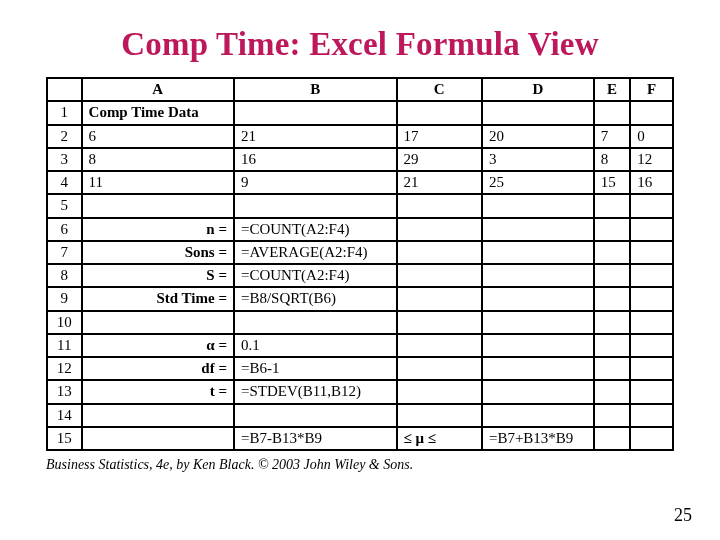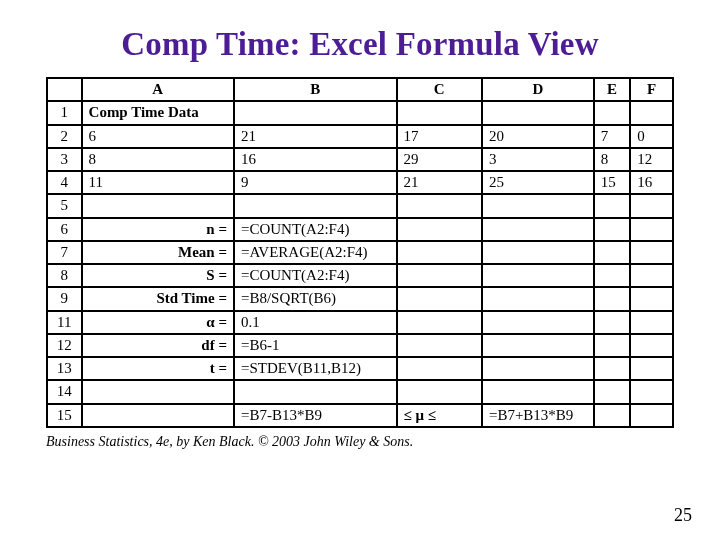--- a/index.html
+++ b/index.html
@@ -12,21 +12,21 @@
     color: #000;
   }
   .slide {
     position: relative;
     width: 720px;
     height: 540px;
     box-sizing: border-box;
     padding: 20px 46px 0 46px;
   }
   .title {
-    color: #4c1d95;
+    color: #be185d;
     font-weight: bold;
     font-size: 33px;
     text-align: center;
     margin: 6px 0 14px 0;
     letter-spacing: 0.2px;
   }
   table.sheet {
     border-collapse: collapse;
     width: 100%;
     table-layout: fixed;
@@ -161,21 +161,21 @@
         <td class="rownum">6</td>
         <td class="lbl">n =</td>
         <td>=COUNT(A2:F4)</td>
         <td></td>
         <td></td>
         <td></td>
         <td></td>
       </tr>
       <tr>
         <td class="rownum">7</td>
-        <td class="lbl">Mean =</td>
+        <td class="lbl">Sons =</td>
         <td>=AVERAGE(A2:F4)</td>
         <td></td>
         <td></td>
         <td></td>
         <td></td>
       </tr>
       <tr>
         <td class="rownum">8</td>
         <td class="lbl">S =</td>
         <td>=COUNT(A2:F4)</td>
@@ -187,20 +187,29 @@
       <tr>
         <td class="rownum">9</td>
         <td class="lbl">Std Time =</td>
         <td>=B8/SQRT(B6)</td>
         <td></td>
         <td></td>
         <td></td>
         <td></td>
       </tr>
       <tr>
+        <td class="rownum">10</td>
+        <td></td>
+        <td></td>
+        <td></td>
+        <td></td>
+        <td></td>
+        <td></td>
+      </tr>
+      <tr>
         <td class="rownum">11</td>
         <td class="lbl">α =</td>
         <td>0.1</td>
         <td></td>
         <td></td>
         <td></td>
         <td></td>
       </tr>
       <tr>
         <td class="rownum">12</td>

